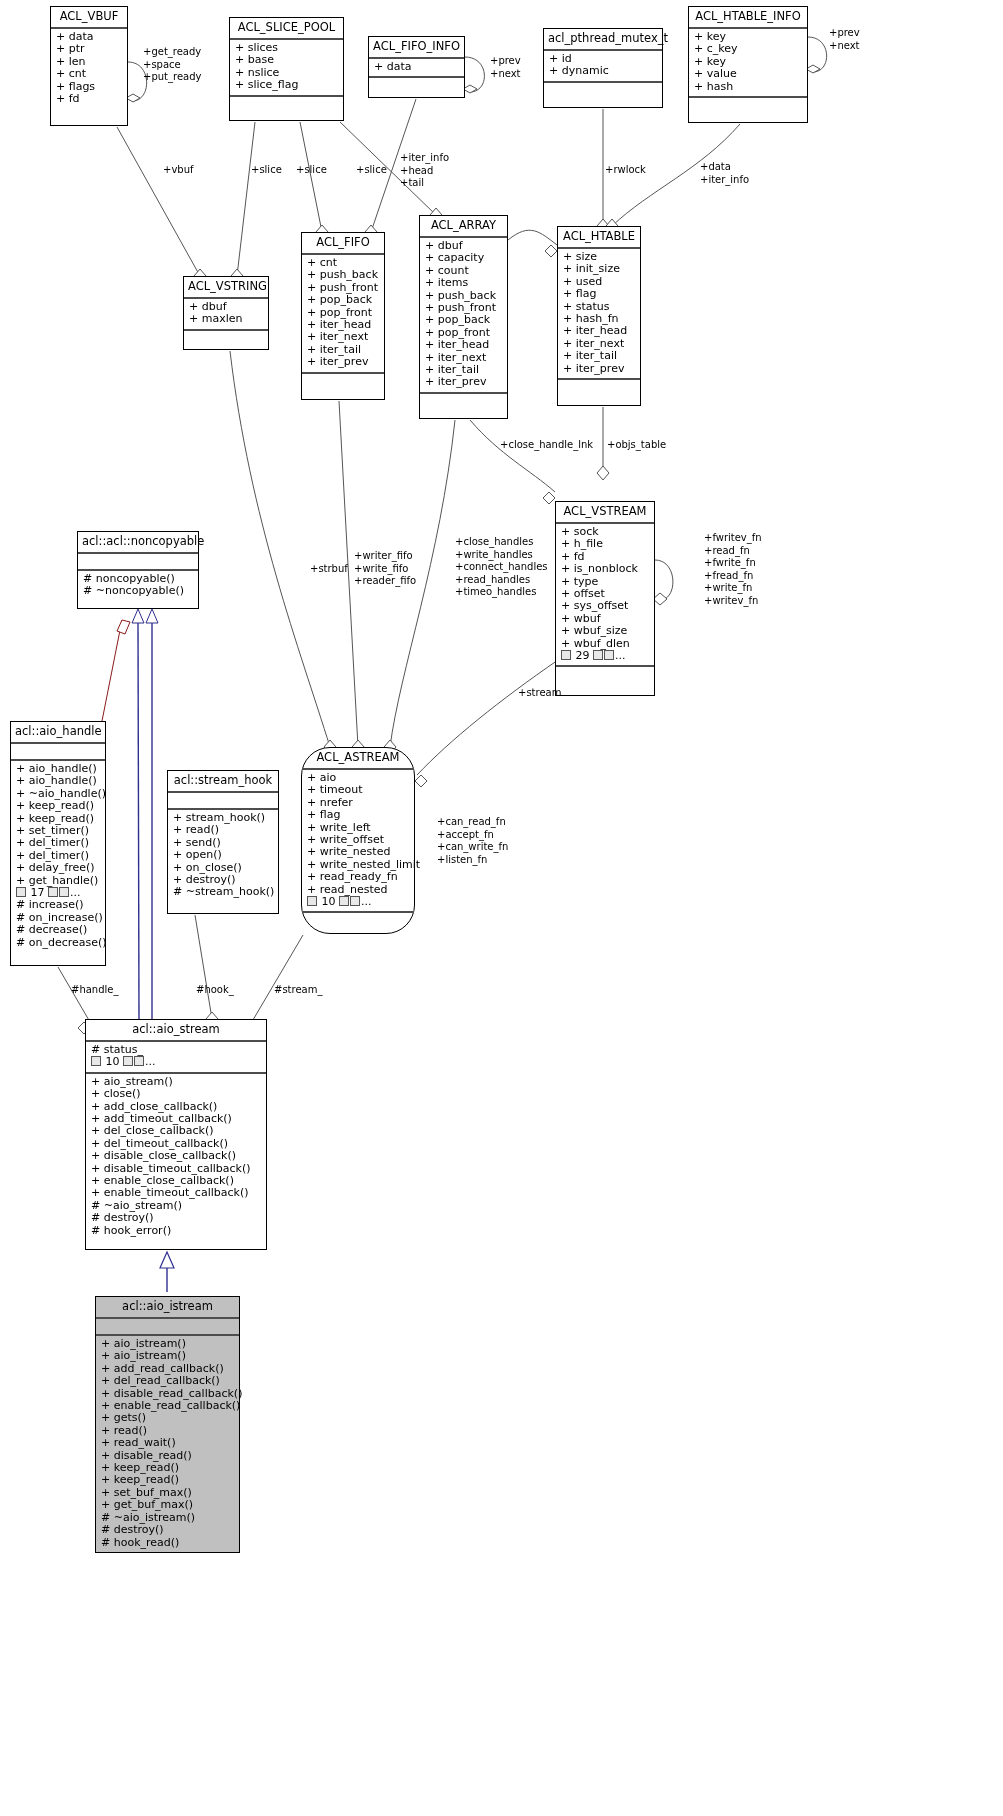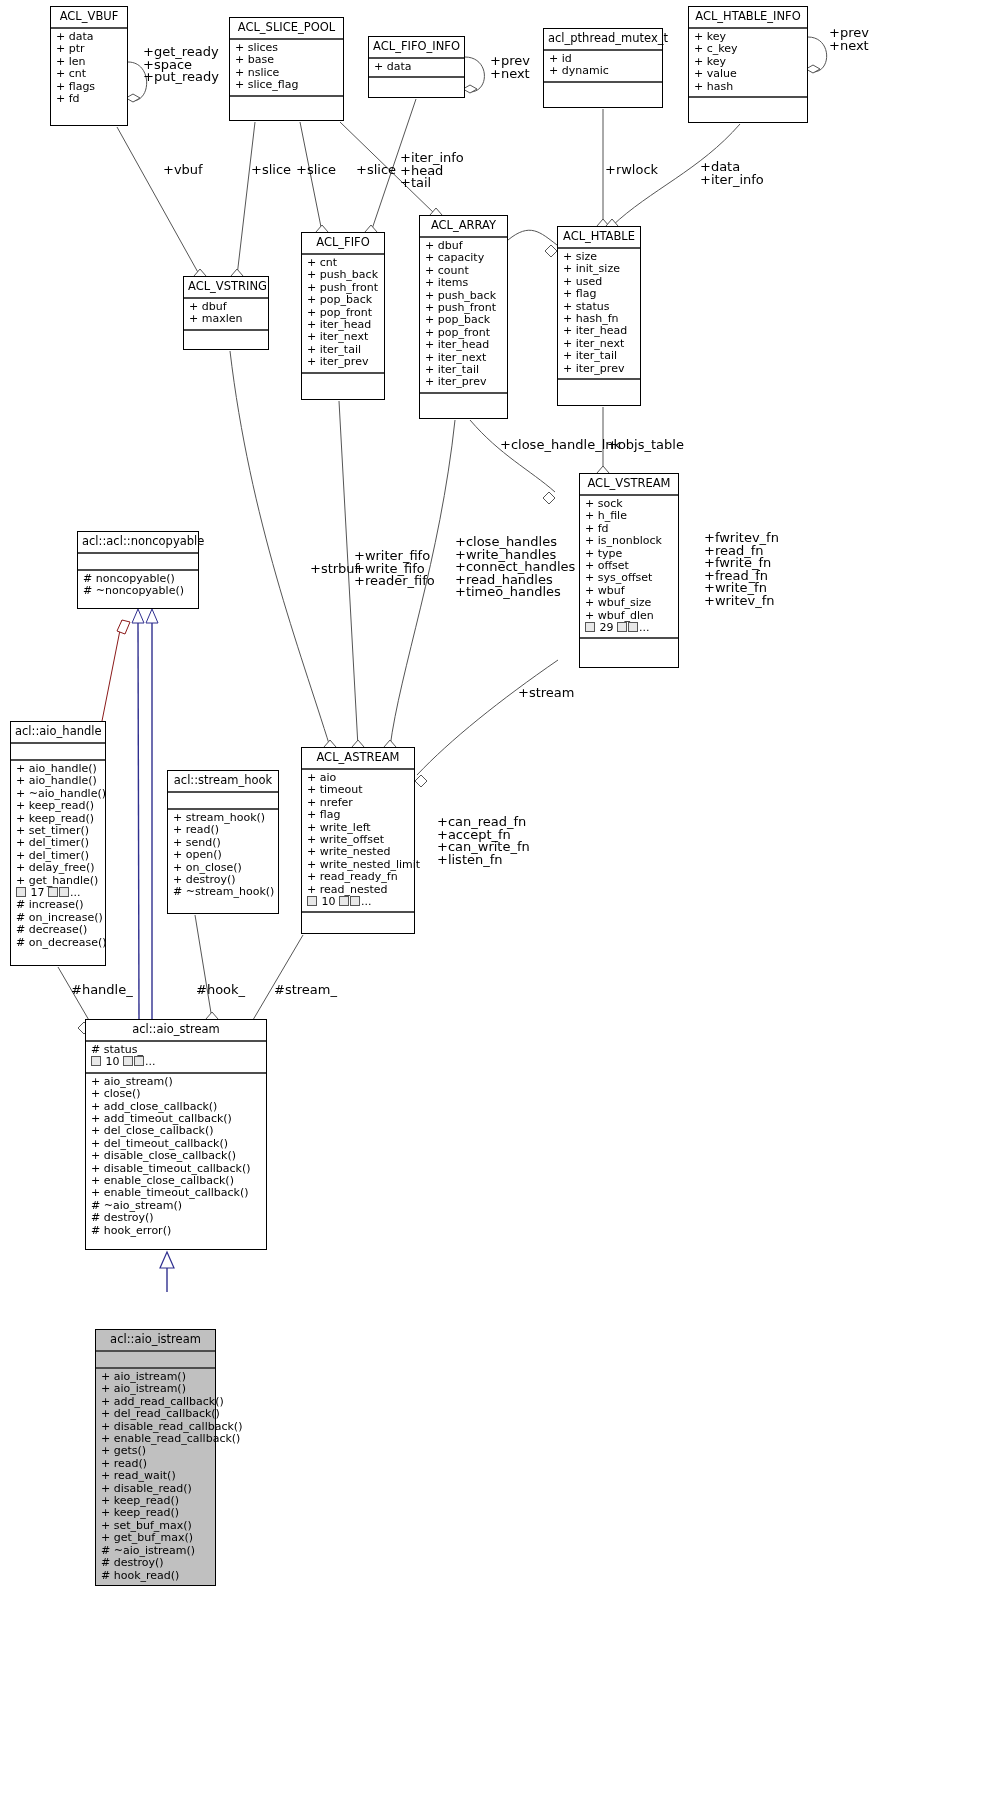--- a/index.html
+++ b/index.html
@@ -24,21 +24,21 @@
   .uml .sect{
     padding:2px 5px 3px 5px;
     border-bottom:2px solid #4d4d4d;
     line-height:12.4px;
   }
   .uml .sect:last-child{border-bottom:none;}
   .uml .sect.empty{height:15px;padding:0;}
   .uml .row{white-space:nowrap;font-size:11px;}
 
   .elabel{
-    position:absolute;white-space:nowrap;font-size:13px;line-height:12.5px;
+    position:absolute;white-space:nowrap;font-size:10px;line-height:12.5px;
     color:#000;
   }
   .bx{
     display:inline-block;width:8px;height:8px;border:1px solid #555;
     background:#e8e8e8;margin-right:1px;vertical-align:-1px;
   }
 </style>
 </head>
 <body>
 
@@ -230,21 +230,21 @@
           <div class="row">+ flag</div>
           <div class="row">+ status</div>
           <div class="row">+ hash_fn</div>
           <div class="row">+ iter_head</div>
           <div class="row">+ iter_next</div>
           <div class="row">+ iter_tail</div>
           <div class="row">+ iter_prev</div>
         </div>
         <div class="sect empty"></div>
       </div>
-      <div class="uml" style="left: 555px; top: 473px; width: 100px; min-height: 195px; margin-left: 24px;">
+      <div class="uml" style="left: 555px; top: 501px; width: 100px; min-height: 195px;">
         <div class="title">ACL_VSTREAM</div>
         <div class="sect">
           <div class="row">+ sock</div>
           <div class="row">+ h_file</div>
           <div class="row">+ fd</div>
           <div class="row">+ is_nonblock</div>
           <div class="row">+ type</div>
           <div class="row">+ offset</div>
           <div class="row">+ sys_offset</div>
           <div class="row">+ wbuf</div>
@@ -289,21 +289,21 @@
         <div class="sect">
           <div class="row">+ stream_hook()</div>
           <div class="row">+ read()</div>
           <div class="row">+ send()</div>
           <div class="row">+ open()</div>
           <div class="row">+ on_close()</div>
           <div class="row">+ destroy()</div>
           <div class="row"># ~stream_hook()</div>
         </div>
       </div>
-      <div class="uml" style="left: 301px; top: 747px; width: 114px; min-height: 187px;">
+      <div class="uml" style="left: 301px; top: 747px; width: 114px; min-height: 187px; border-radius: 29px;">
         <div class="title">ACL_ASTREAM</div>
         <div class="sect">
           <div class="row">+ aio</div>
           <div class="row">+ timeout</div>
           <div class="row">+ nrefer</div>
           <div class="row">+ flag</div>
           <div class="row">+ write_left</div>
           <div class="row">+ write_offset</div>
           <div class="row">+ write_nested</div>
           <div class="row">+ write_nested_limit</div>
@@ -328,21 +328,21 @@
           <div class="row">+ del_timeout_callback()</div>
           <div class="row">+ disable_close_callback()</div>
           <div class="row">+ disable_timeout_callback()</div>
           <div class="row">+ enable_close_callback()</div>
           <div class="row">+ enable_timeout_callback()</div>
           <div class="row"># ~aio_stream()</div>
           <div class="row"># destroy()</div>
           <div class="row"># hook_error()</div>
         </div>
       </div>
-      <div class="uml highlight" style="left: 95px; top: 1329px; width: 121px; min-height: 218px;">
+      <div class="uml highlight" style="left: 95px; top: 1296px; width: 145px; min-height: 218px;">
         <div class="title">acl::aio_istream</div>
         <div class="sect empty"></div>
         <div class="sect">
           <div class="row">+ aio_istream()</div>
           <div class="row">+ aio_istream()</div>
           <div class="row">+ add_read_callback()</div>
           <div class="row">+ del_read_callback()</div>
           <div class="row">+ disable_read_callback()</div>
           <div class="row">+ enable_read_callback()</div>
           <div class="row">+ gets()</div>

